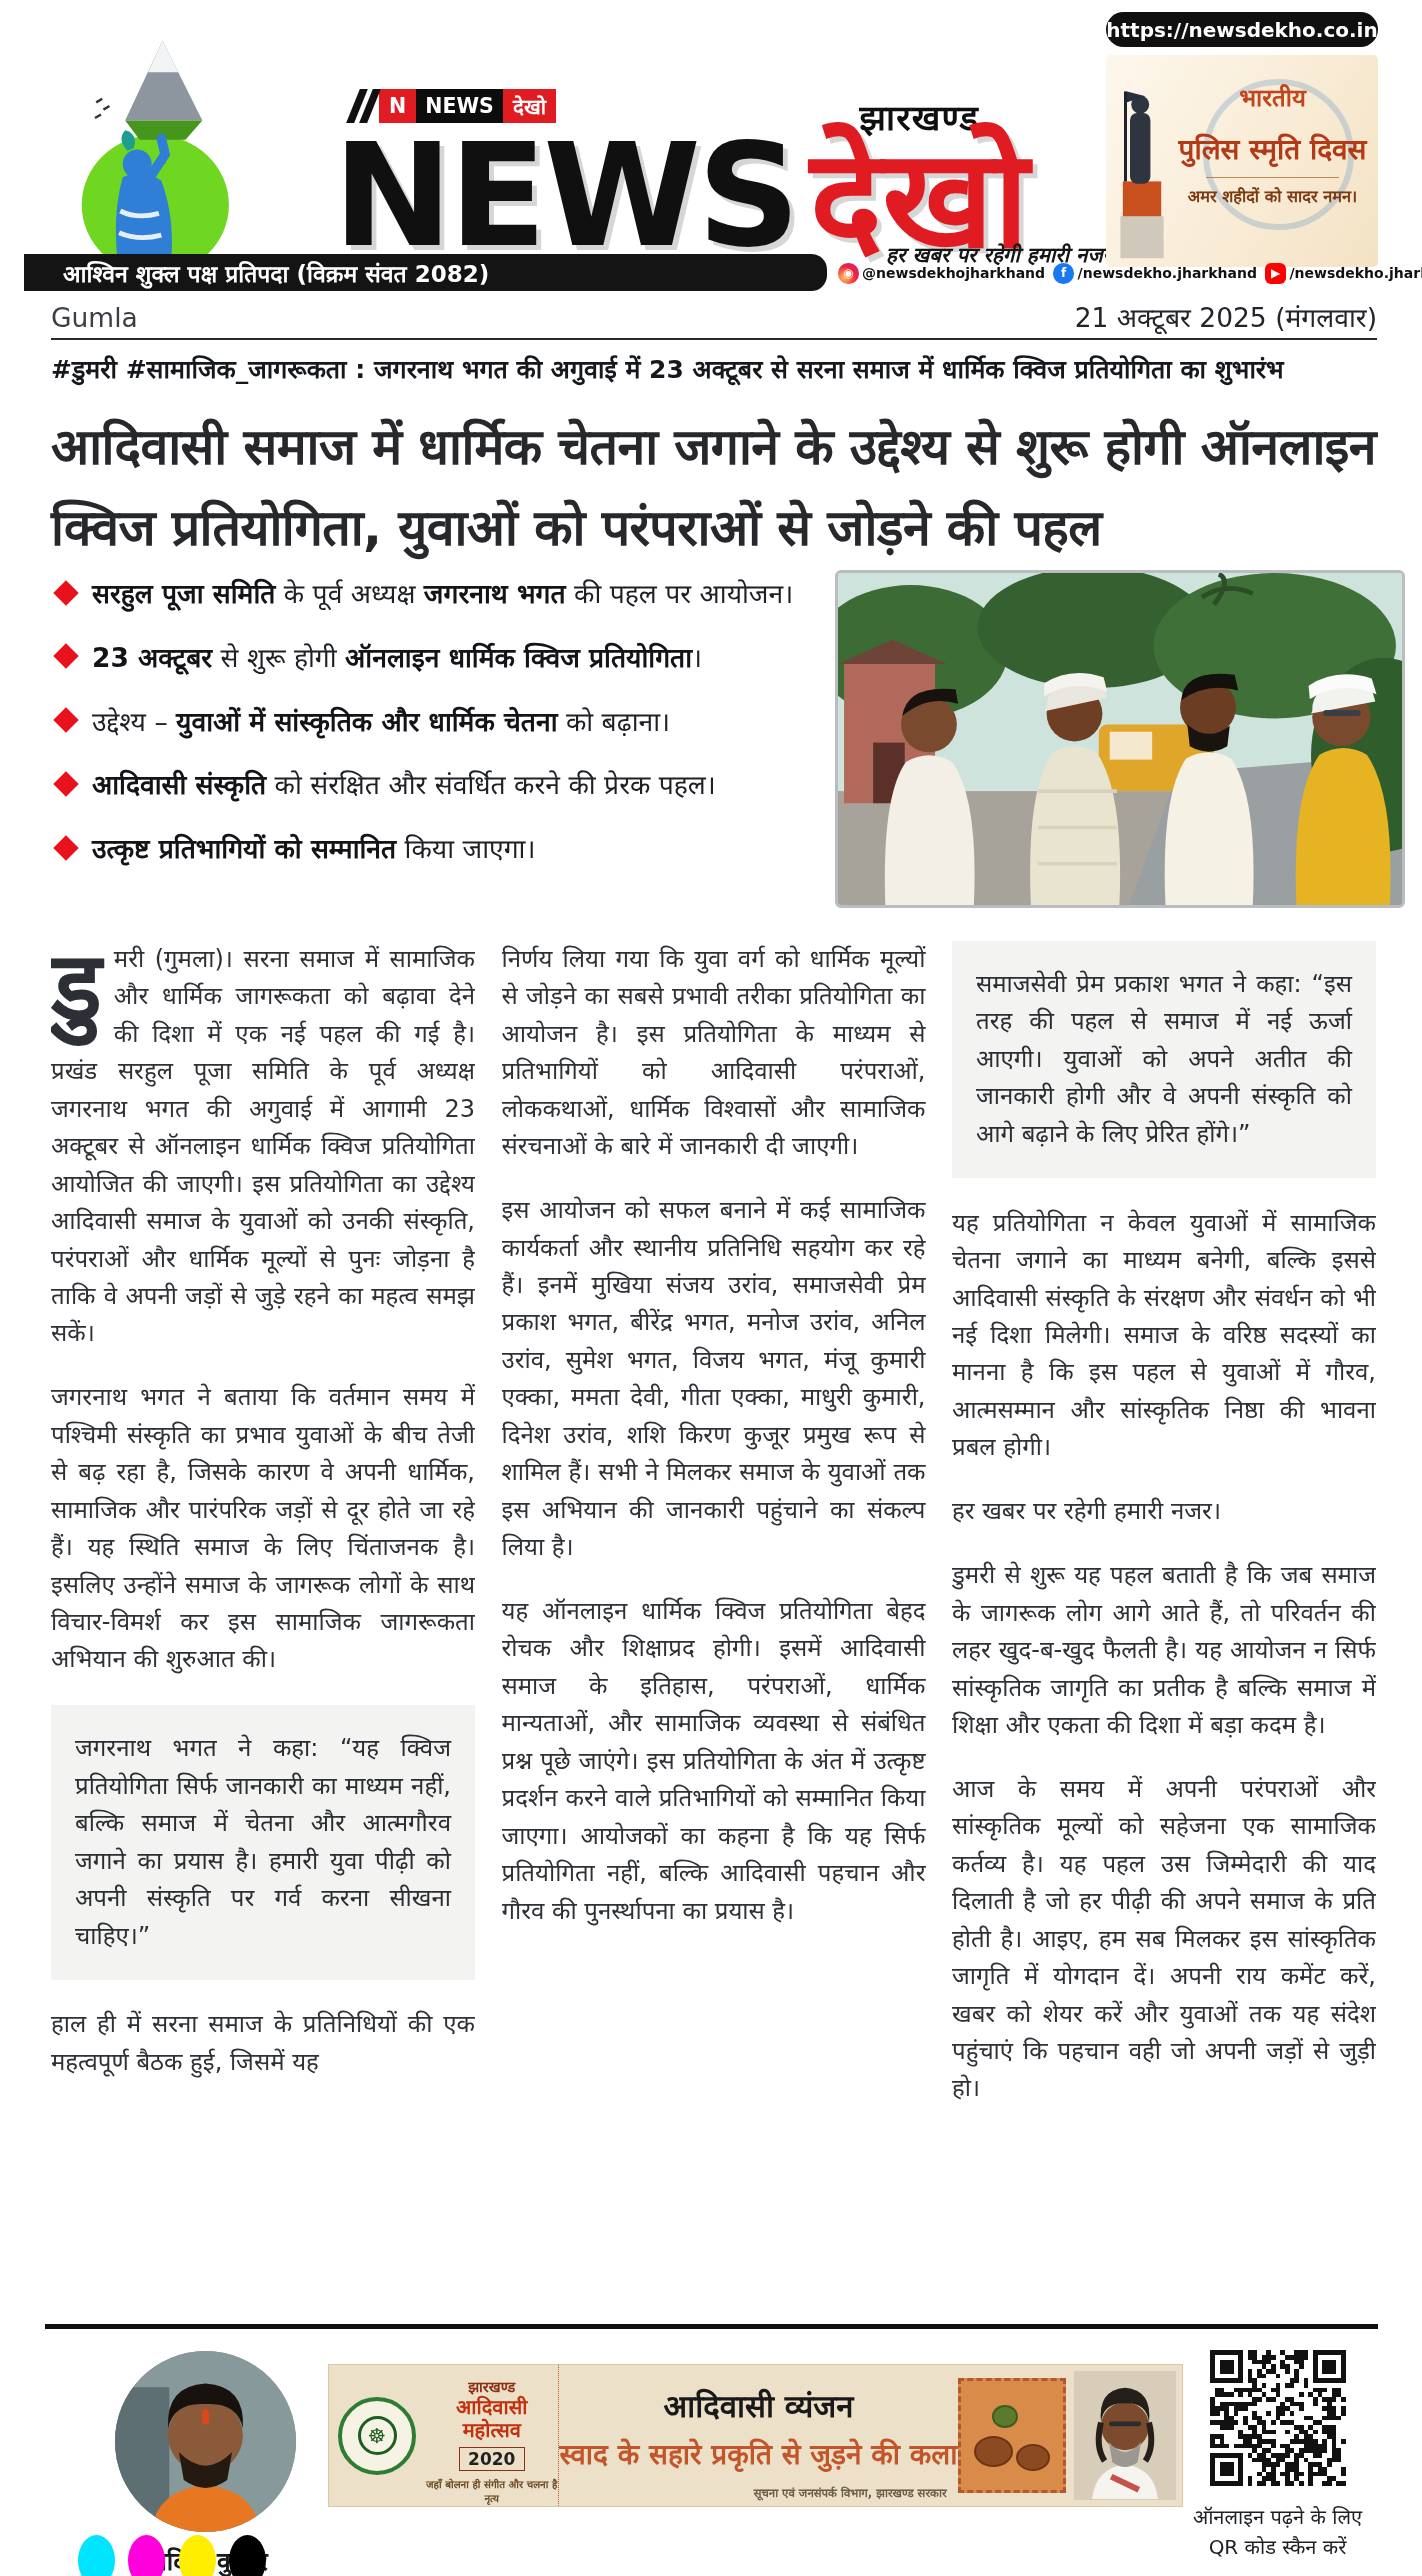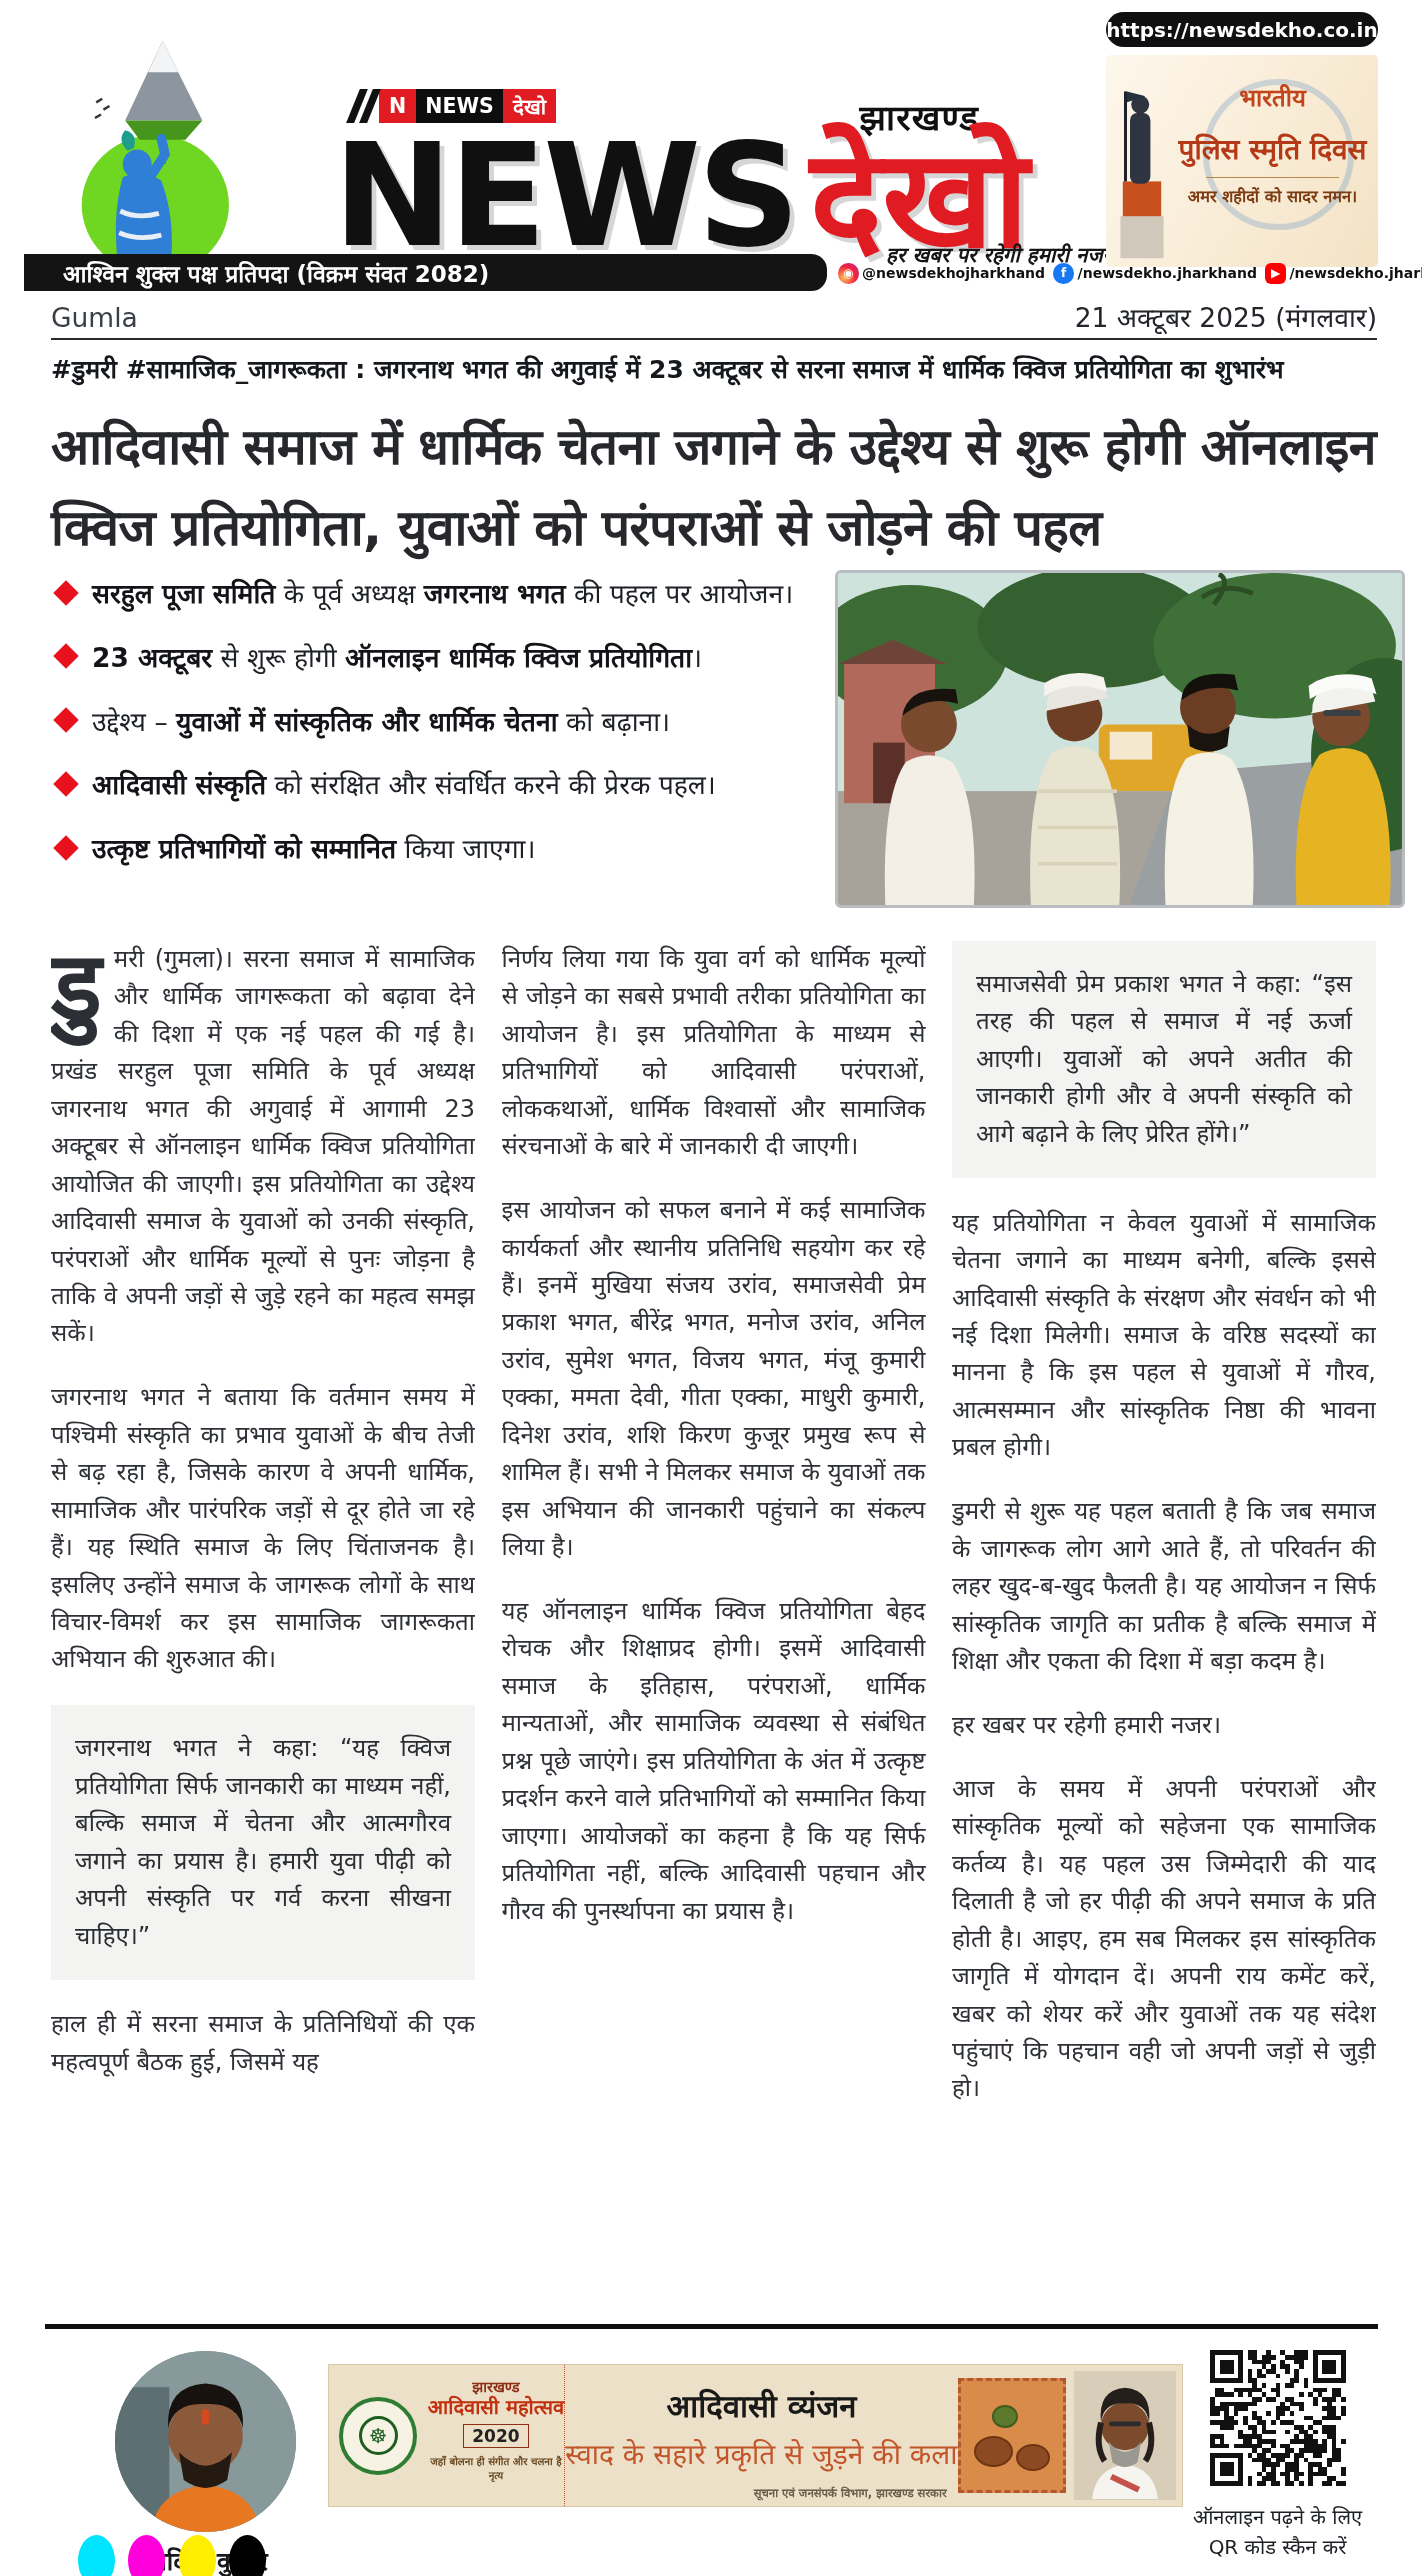--- a/index.html
+++ b/index.html
@@ -112,21 +112,21 @@
   .emblem-core{width:39px; height:39px; border-radius:50%; border:3.6px solid #1b5e20;
                display:flex; align-items:center; justify-content:center; font-size:20.5px; color:#1b5e20;}
   .ad-fest{width:151px; padding-top:11px; text-align:center; border-right:1.8px dotted #c2562a;}
   .fest-t1{font-size:14.5px; font-weight:bold; color:#8d2f14;}
   .fest-t2{font-size:20px; font-weight:800; color:#c2310f; line-height:1.15;}
   .fest-year{display:inline-block; margin-top:4.8px; padding:1.2px 8.4px; border:1.8px solid #8d2f14;
              font-size:17px; font-weight:800; color:#222;}
   .fest-tag{margin-top:6px; font-size:10.2px; font-weight:bold; color:#6b4a23;}
   .ad-center{flex:1; text-align:center; padding-top:19px; position:relative;}
   .ad-title{font-size:31px; font-weight:800; color:#191919;}
-  .ad-sub{font-size:28px; font-weight:400; color:#c2562a; margin-top:8.4px; white-space:nowrap;}
+  .ad-sub{font-size:28px; font-weight:700; color:#c2562a; margin-top:8.4px; white-space:nowrap;}
   .ad-dept{position:absolute; right:11px; bottom:6px; font-size:11.5px; color:#6b5d4a; font-weight:bold;}
   .ad-photos{width:235px; display:flex; align-items:center; gap:8.4px; padding-right:6px;}
   .food-card{width:108px; height:115px; border:3.6px dashed #b5572e; background:#d98c4a; position:relative;}
   .pot{position:absolute; border-radius:50%; background:#8c4a22; border:2.4px solid #6e3413;}
   .portrait-card{width:102px; height:129px; background:#d8cdb9; position:relative; overflow:hidden;}
 
   .qr-wrap{position:absolute; left:1201px; top:4.8px; width:154px; height:154px; background:#fff;}
   .qr-caption{position:absolute; left:1152px; top:166px; width:251px; text-align:center;
               font-size:20px; color:#1c1f24; line-height:1.5;}
 
@@ -289,22 +289,22 @@
     <div class="col" id="col2">
         <p class="body-p">निर्णय लिया गया कि युवा वर्ग को धार्मिक मूल्यों से जोड़ने का सबसे प्रभावी तरीका प्रतियोगिता का आयोजन है। इस प्रतियोगिता के माध्यम से प्रतिभागियों को आदिवासी परंपराओं, लोककथाओं, धार्मिक विश्वासों और सामाजिक संरचनाओं के बारे में जानकारी दी जाएगी।</p>
         <p class="body-p">इस आयोजन को सफल बनाने में कई सामाजिक कार्यकर्ता और स्थानीय प्रतिनिधि सहयोग कर रहे हैं। इनमें मुखिया संजय उरांव, समाजसेवी प्रेम प्रकाश भगत, बीरेंद्र भगत, मनोज उरांव, अनिल उरांव, सुमेश भगत, विजय भगत, मंजू कुमारी एक्का, ममता देवी, गीता एक्का, माधुरी कुमारी, दिनेश उरांव, शशि किरण कुजूर प्रमुख रूप से शामिल हैं। सभी ने मिलकर समाज के युवाओं तक इस अभियान की जानकारी पहुंचाने का संकल्प लिया है।</p>
         <p class="body-p">यह ऑनलाइन धार्मिक क्विज प्रतियोगिता बेहद रोचक और शिक्षाप्रद होगी। इसमें आदिवासी समाज के इतिहास, परंपराओं, धार्मिक मान्यताओं, और सामाजिक व्यवस्था से संबंधित प्रश्न पूछे जाएंगे। इस प्रतियोगिता के अंत में उत्कृष्ट प्रदर्शन करने वाले प्रतिभागियों को सम्मानित किया जाएगा। आयोजकों का कहना है कि यह सिर्फ प्रतियोगिता नहीं, बल्कि आदिवासी पहचान और गौरव की पुनर्स्थापना का प्रयास है।</p>
       </div>
     <div class="col" id="col3">
         <div class="quote-box">
           <p>समाजसेवी प्रेम प्रकाश भगत ने कहा: “इस तरह की पहल से समाज में नई ऊर्जा आएगी। युवाओं को अपने अतीत की जानकारी होगी और वे अपनी संस्कृति को आगे बढ़ाने के लिए प्रेरित होंगे।”</p>
         </div>
         <p class="body-p">यह प्रतियोगिता न केवल युवाओं में सामाजिक चेतना जगाने का माध्यम बनेगी, बल्कि इससे आदिवासी संस्कृति के संरक्षण और संवर्धन को भी नई दिशा मिलेगी। समाज के वरिष्ठ सदस्यों का मानना है कि इस पहल से युवाओं में गौरव, आत्मसम्मान और सांस्कृतिक निष्ठा की भावना प्रबल होगी।</p>
+        <p class="body-p">हर खबर पर रहेगी हमारी नजर।</p>
         <p class="body-p">डुमरी से शुरू यह पहल बताती है कि जब समाज के जागरूक लोग आगे आते हैं, तो परिवर्तन की लहर खुद-ब-खुद फैलती है। यह आयोजन न सिर्फ सांस्कृतिक जागृति का प्रतीक है बल्कि समाज में शिक्षा और एकता की दिशा में बड़ा कदम है।</p>
-        <p class="body-p">हर खबर पर रहेगी हमारी नजर।</p>
         <p class="body-p">आज के समय में अपनी परंपराओं और सांस्कृतिक मूल्यों को सहेजना एक सामाजिक कर्तव्य है। यह पहल उस जिम्मेदारी की याद दिलाती है जो हर पीढ़ी की अपने समाज के प्रति होती है। आइए, हम सब मिलकर इस सांस्कृतिक जागृति में योगदान दें। अपनी राय कमेंट करें, खबर को शेयर करें और युवाओं तक यह संदेश पहुंचाएं कि पहचान वही जो अपनी जड़ों से जुड़ी हो।</p>
       </div>
   </div>
 
   <div class="divider"></div>
 
   <footer class="footer">
     <div class="avatar">
       <svg viewBox="0 0 300 300">
         <rect width="300" height="300" fill="#87999b"></rect>

